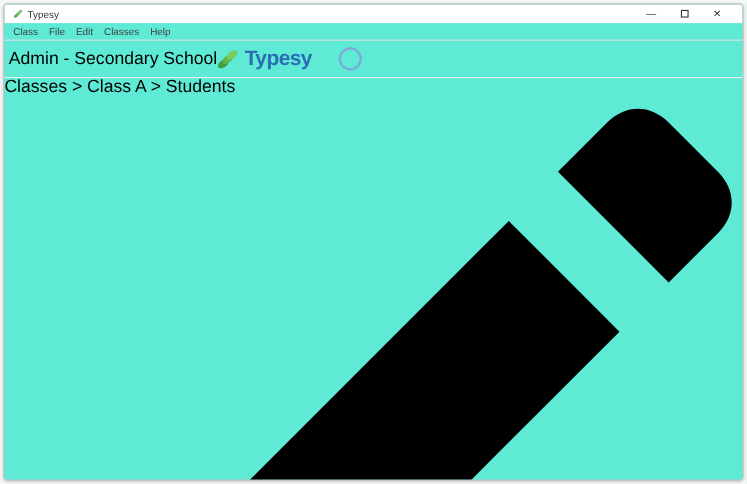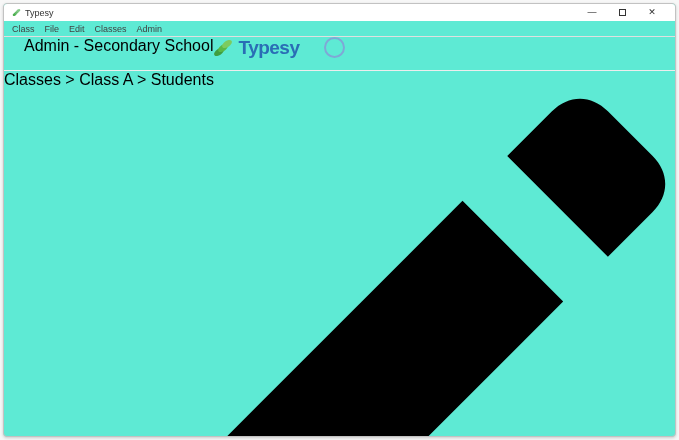--- a/index.html
+++ b/index.html
@@ -11,21 +11,21 @@
   
   .titlebar { height:17px; display:flex; align-items:center; padding:0 8px; background:#fff; flex:0 0 auto; }
   .titlebar .tb-title { display:flex; align-items:center; gap:4px; font-size:9px; color:#333; }
   .tb-controls { margin-left:auto; display:flex; gap:0; }
   .tb-btn { width:30px; text-align:center; font-size:9px; color:#333; cursor:default; line-height:15px; }
   .tb-max-box { display:inline-block; width:7px; height:7px; border:1px solid #333; vertical-align:middle; }
   
   .menubar { height:16px; display:flex; align-items:center; gap:10px; padding:0 8px;
              border-bottom:1px solid #e0e0e0; font-size:9px; color:#424242; flex:0 0 auto; }
   
-  .appheader { height:34px; display:flex; align-items:flex-start; padding:0 20px; position:relative;
+  .appheader { height:34px; display:flex; align-items:center; padding:0 4px; position:relative;
                border-bottom:1px solid #ededed; flex:0 0 auto; }
   .logo { display:flex; align-items:center; gap:5px; }
   .logo-text { font-size:19px; font-weight:bold; color:#2a6db5; letter-spacing:-0.5px; }
   .badge { width:21px; height:21px; border:2px solid #7fa8d6; border-radius:50%; margin-left:24px;
            background:repeating-linear-gradient(#fff 0 3px, #9db} ; position:relative; }
   .badge::after { content:""; position:absolute; left:3px; right:3px; top:6px; height:7px;
                   background:repeating-linear-gradient(#7fa8d6 0 1px, transparent 1px 3px); }
   .appheader-title { position:absolute; left:0; right:0; text-align:center; font-size:11px;
                      font-weight:bold; color:#212121; pointer-events:none; }
   .avatar-top { width:19px; height:19px; border-radius:50%; margin-left:auto; z-index:1;
@@ -64,21 +64,21 @@
 
   <div class="menubar">
   <span>Class</span>
 
   <span>File</span>
 
   <span>Edit</span>
 
   <span>Classes</span>
 
-  <span>Admin</span>
+  <span>Help</span>
 </div>
 
   <div class="appheader">
     <div class="appheader-title">Admin - Secondary School</div>
     <div class="logo">
       <svg width="20" height="20" viewBox="0 0 20 20">
           <g>
             <ellipse cx="6" cy="14" rx="5.5" ry="3.2" transform="rotate(-35 6 14)" fill="#3f9e3f"></ellipse>
             <ellipse cx="10" cy="10" rx="5.5" ry="3.2" transform="rotate(-35 10 10)" fill="#58b947"></ellipse>
             <ellipse cx="14" cy="6" rx="5.5" ry="3.2" transform="rotate(-35 14 6)" fill="#7ccb5f"></ellipse>

